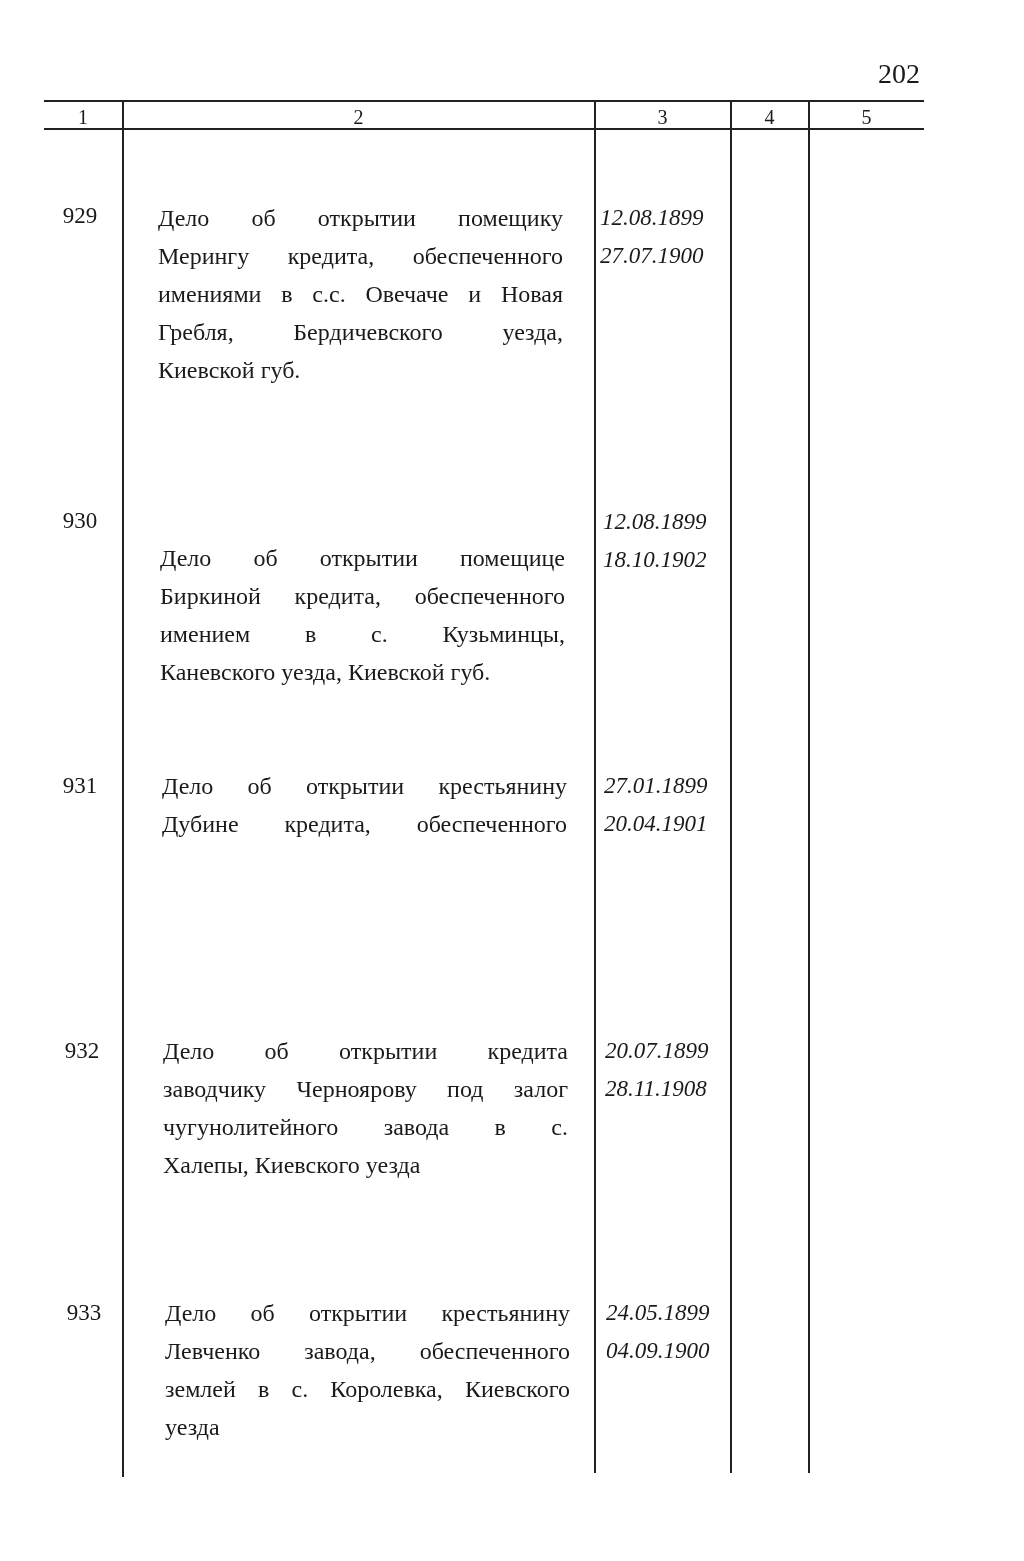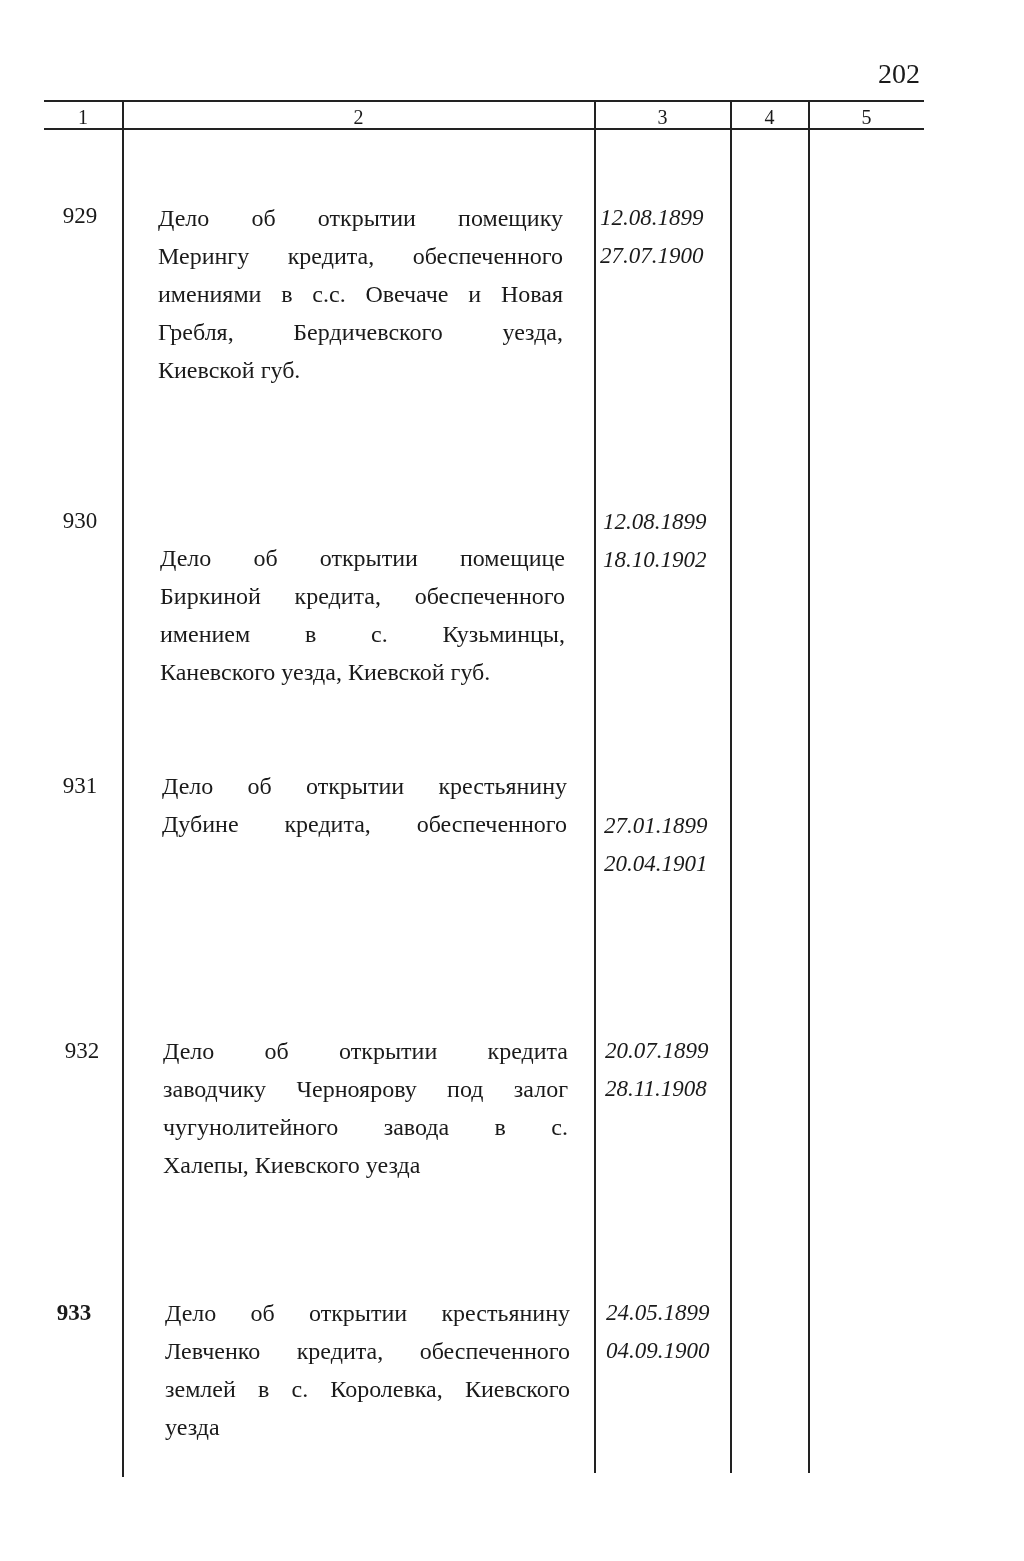--- a/index.html
+++ b/index.html
@@ -62,45 +62,45 @@
     <span>18.10.1902</span>
   </div>
 </div>
 
 <div>
   <div class="num" style="left:50px; top:773px;">931</div>
   <div class="desc" style="left:162px; top:767px;">
     <span>Дело об открытии крестьянину</span>
     <span>Дубине кредита, обеспеченного</span>
   </div>
-  <div class="dates" style="left:604px; top:767px;margin-top:40px;">
+  <div class="dates" style="left:604px; top:767px;">
     <span>27.01.1899</span>
     <span>20.04.1901</span>
   </div>
 </div>
 
 <div>
   <div class="num" style="left:52px; top:1038px;">932</div>
   <div class="desc" style="left:163px; top:1032px;">
     <span>Дело об открытии кредита</span>
     <span>заводчику Черноярову под залог</span>
     <span>чугунолитейного завода в с.</span>
     <span class="last">Халепы, Киевского уезда</span>
   </div>
   <div class="dates" style="left:605px; top:1032px;">
     <span>20.07.1899</span>
     <span>28.11.1908</span>
   </div>
 </div>
 
 <div>
-  <div class="num" style="left:44px; top:1300px;font-weight:bold;">933</div>
+  <div class="num" style="left:54px; top:1300px;">933</div>
   <div class="desc" style="left:165px; top:1294px;">
     <span>Дело об открытии крестьянину</span>
-    <span>Левченко кредита, обеспеченного</span>
+    <span>Левченко завода, обеспеченного</span>
     <span>землей в с. Королевка, Киевского</span>
     <span class="last">уезда</span>
   </div>
   <div class="dates" style="left:606px; top:1294px;">
     <span>24.05.1899</span>
     <span>04.09.1900</span>
   </div>
 </div>
 
 </body></html>

